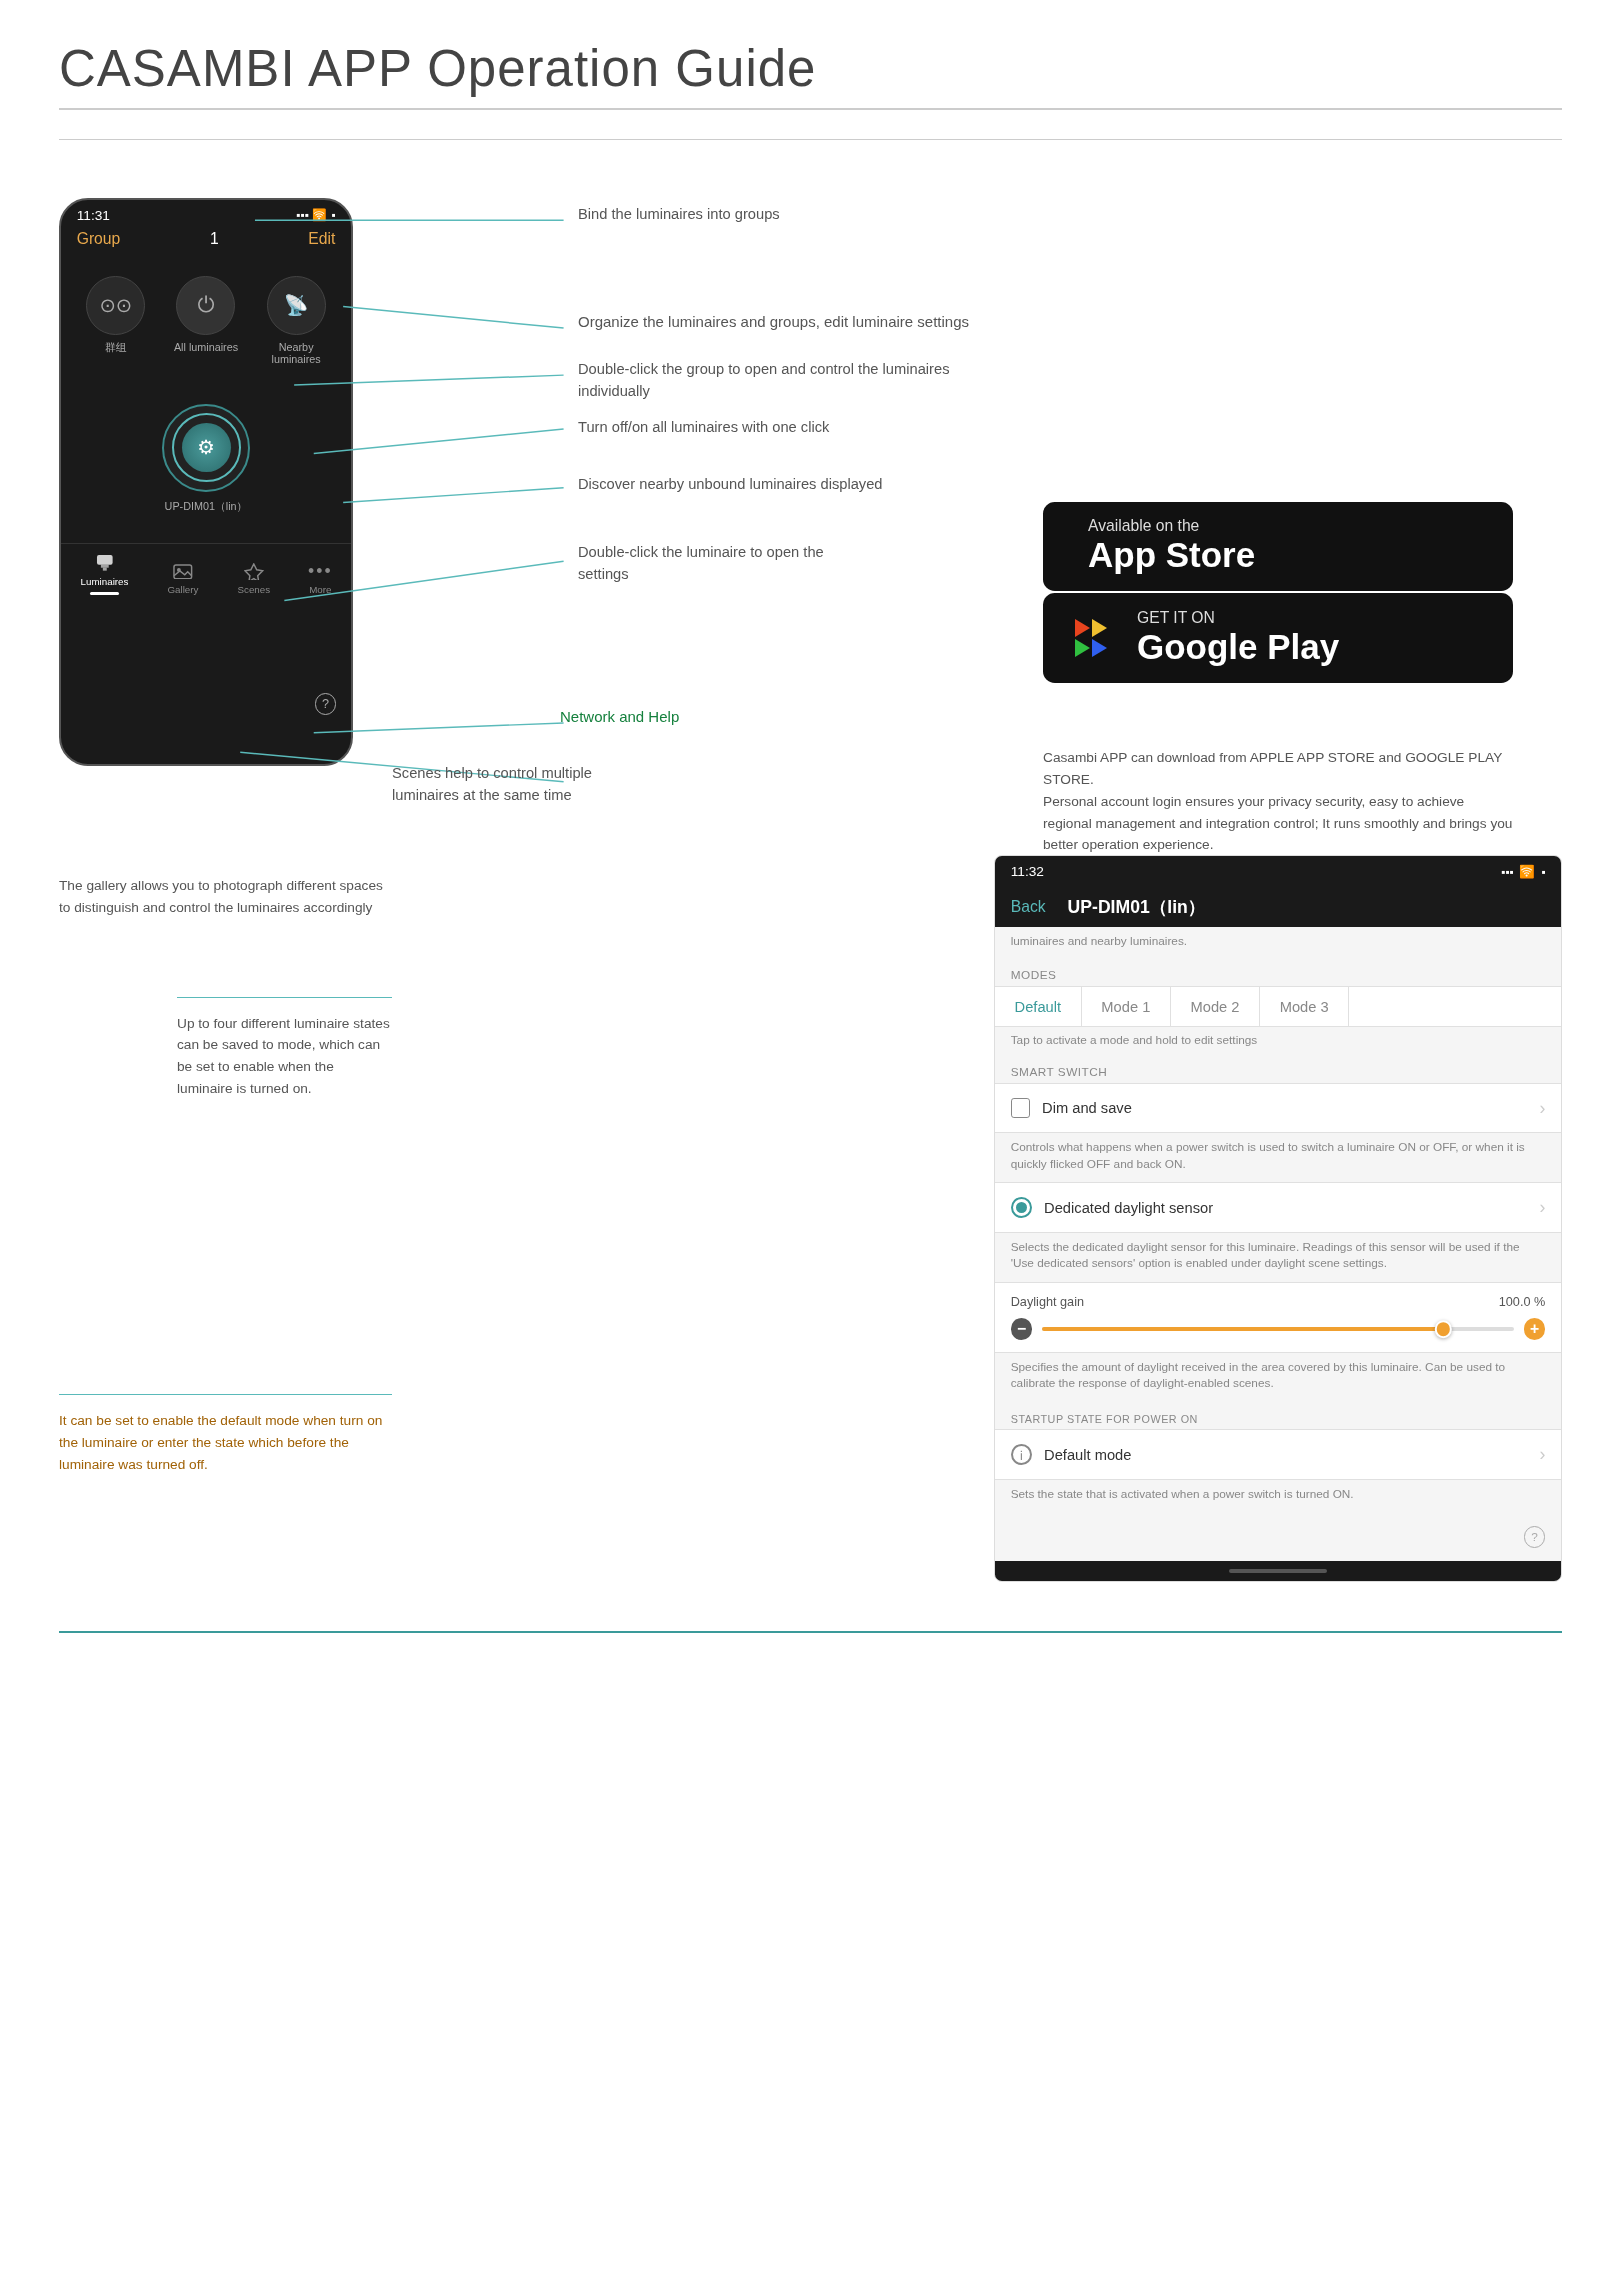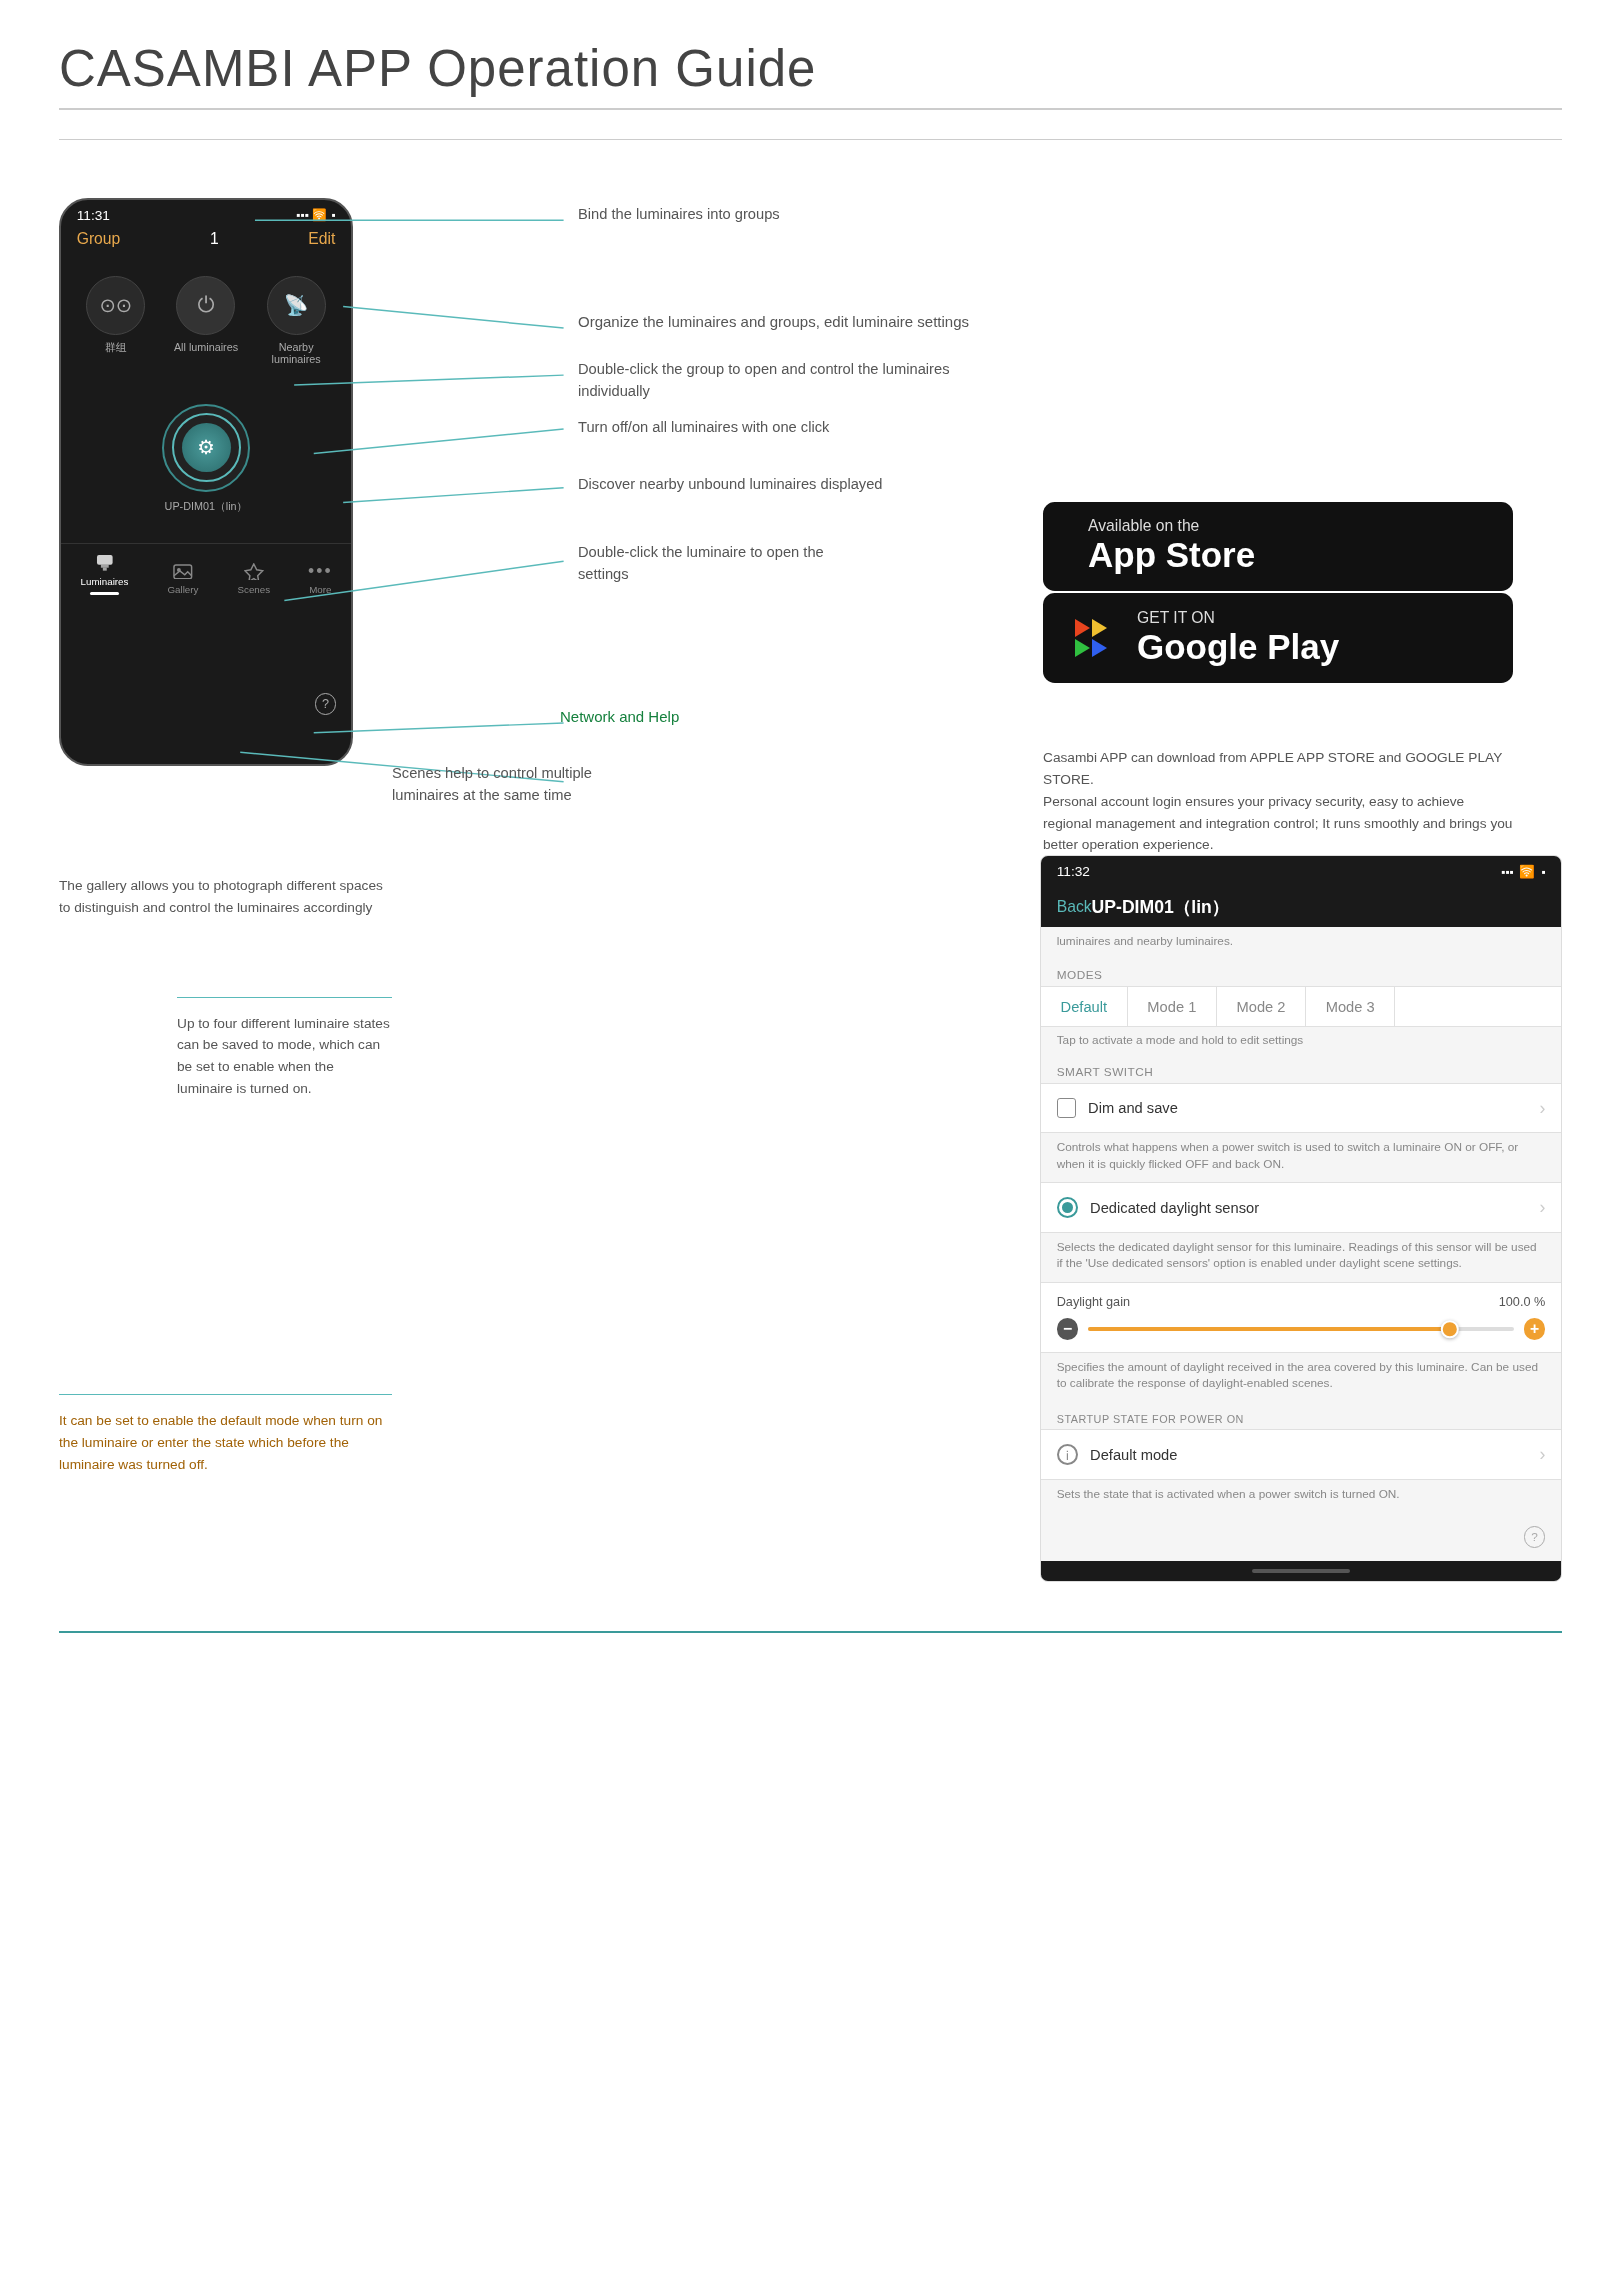--- a/index.html
+++ b/index.html
@@ -285,42 +285,42 @@
       color: #555;
       line-height: 1.6;
       margin-top: 78px;
       margin-left: 118px;
     }
 
     .settings-panel {
       background: #f5f5f5;
       border: 1px solid #ddd;
       border-radius: 7.8px;
-      width: 522px;
+      width: 568px;
       overflow: hidden;
       margin-left: auto;
       margin-right: 0;
     }
 
     .settings-status-bar {
       background: #1a1a1a;
       color: #fff;
       display: flex;
       justify-content: space-between;
       padding: 7.8px 15.7px;
       font-size: 13.7px;
     }
 
     .settings-nav {
       background: #1a1a1a;
       color: #fff;
       display: flex;
       align-items: center;
       padding: 7.8px 15.7px;
-      gap: 0;
+      gap: 22px;
     }
 
     .settings-nav .back-btn {
       color: #5ababa;
       font-size: 15.7px;
     }
 
     .settings-nav .device-title {
       color: #fff;
       font-size: 17.6px;

